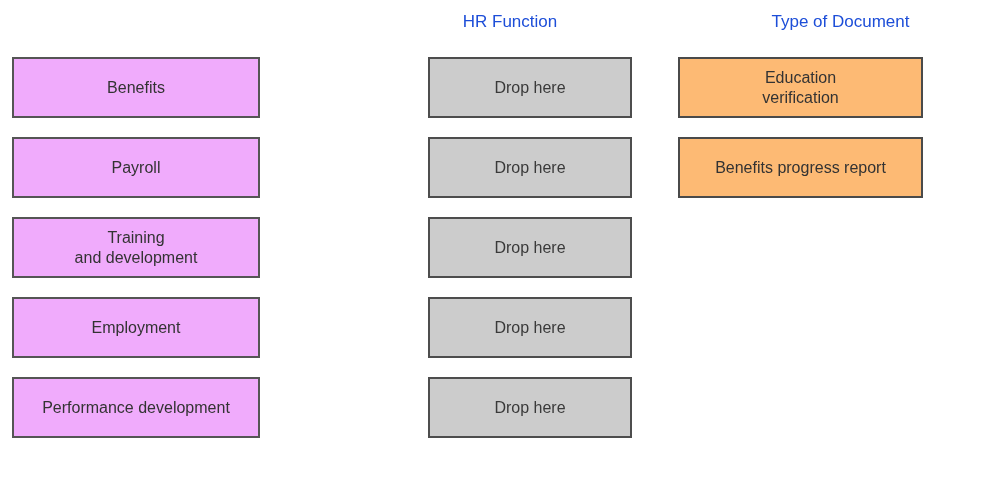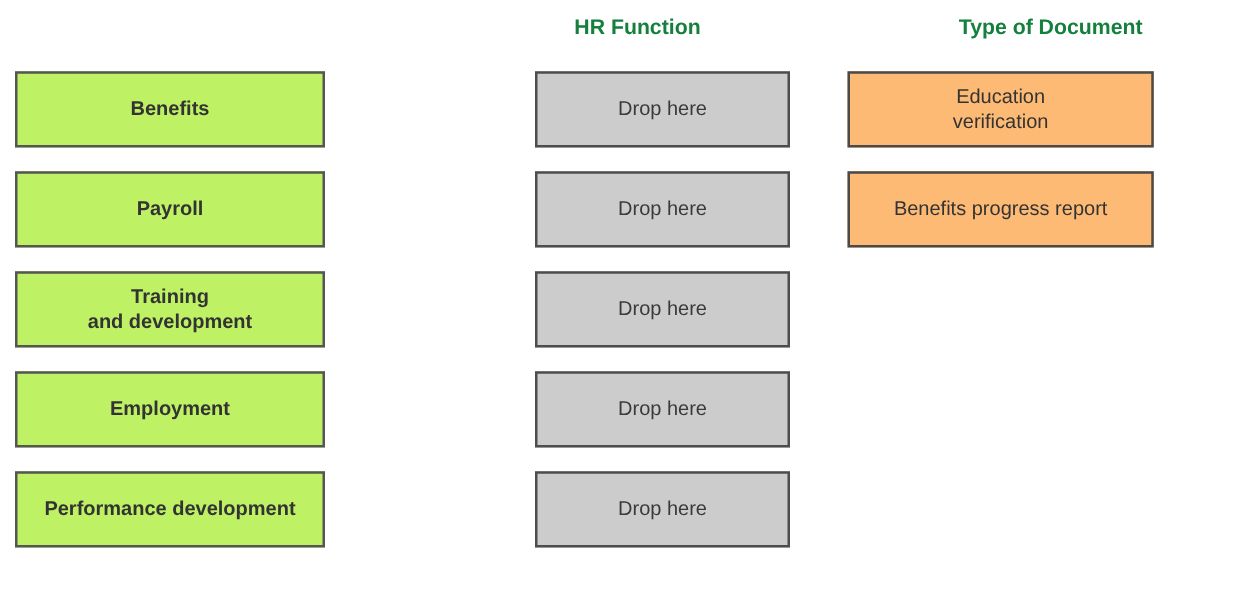--- a/index.html
+++ b/index.html
@@ -16,22 +16,21 @@
     color: #333333;
     overflow: hidden;
   }
   .col-header {
     position: absolute;
     top: 11px;
     height: 22px;
     line-height: 22px;
     text-align: center;
     font-size: 17px;
-    color: #15803d;
-    font-weight: bold;
+    color: #1d4ed8;
   }
   #header-hr-function   { left: 388px; width: 244px; }
   #header-type-of-doc   { left: 718px; width: 245px; }
 
   .column {
     position: absolute;
     top: 57px;
     display: flex;
     flex-direction: column;
     gap: 19px;
@@ -46,23 +45,22 @@
     display: flex;
     align-items: center;
     justify-content: center;
     text-align: center;
     font-size: 16px;
     line-height: 1.25;
     white-space: pre-line;
     padding: 2px 6px;
   }
   .box.source {
-    background: #bef264;
+    background: #f0abfc;
     border: 2px solid #555555;
-    font-weight: bold;
   }
   .box.drop {
     background: #cccccc;
     border: 2px solid #4d4d4d;
     color: #3a3a3a;
     margin-left: 40px;
   }
   .box.doc {
     background: #fdba74;
     border: 2px solid #4a4a4a;

